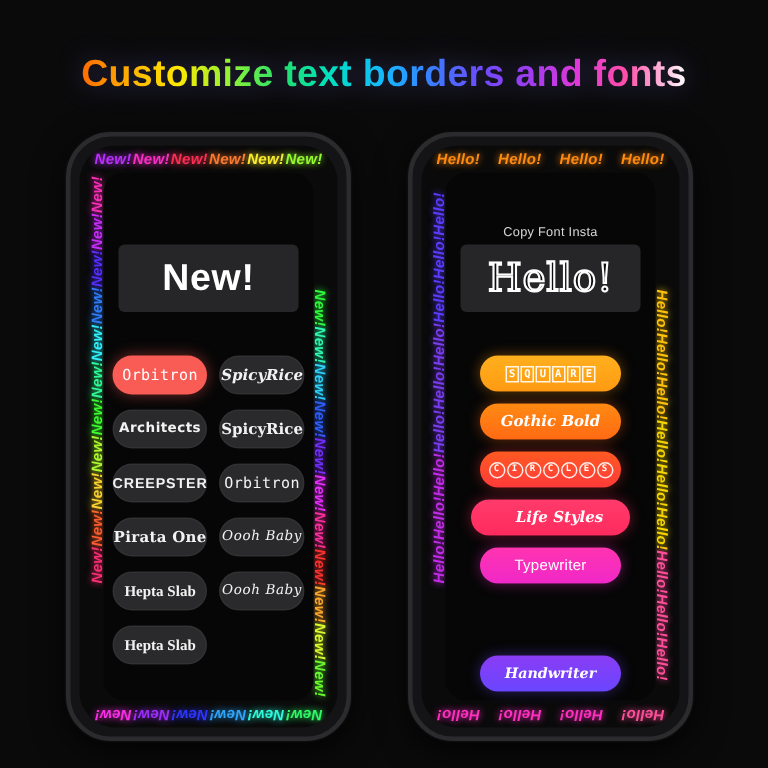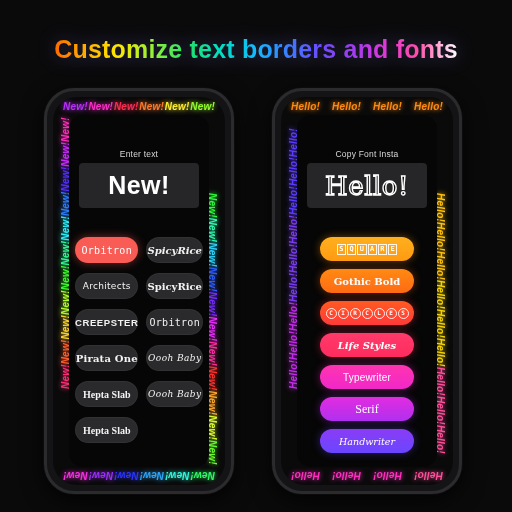--- a/index.html
+++ b/index.html
@@ -103,21 +103,21 @@
     display:flex;align-items:center;justify-content:center;
     color:#f2f2f2;font-size:9.5px;font-weight:700;
     box-shadow:inset 0 0 0 1px rgba(255,255,255,.04);
   }
   .chip.selected{
     background:#f95b55;color:#ffffff;
     box-shadow:0 0 10px rgba(249,91,85,.45);
   }
   .f-orbitron{font-family:"DejaVu Sans Mono", monospace;font-weight:400;letter-spacing:.3px;font-size:10px;}
   .f-playball{font-family:"DejaVu Serif", serif;font-style:italic;font-weight:700;font-size:10px;}
-  .f-architects{font-family:"DejaVu Sans", sans-serif;font-weight:400;font-size:9px;letter-spacing:.3px;}
+  .f-architects{font-family:"DejaVu Sans", sans-serif;font-weight:700;font-size:9px;letter-spacing:.3px;}
   .f-monoton{font-family:"DejaVu Sans Mono", monospace;font-weight:700;font-size:9px;letter-spacing:1px;}
   .f-spicyrice{font-family:"DejaVu Serif", serif;font-weight:700;font-size:10px;}
   .f-creepster{font-family:"Liberation Sans", sans-serif;font-weight:700;font-size:9.5px;letter-spacing:.6px;}
   .f-pirata{font-family:"DejaVu Serif", serif;font-weight:700;font-size:10px;letter-spacing:.2px;}
   .f-oooh{font-family:"DejaVu Serif", serif;font-style:italic;font-weight:400;font-size:9px;letter-spacing:.4px;}
   .f-hepta{font-family:"Liberation Serif", serif;font-weight:700;font-size:10px;}
 
   
   .pill-stack{
     position:absolute;left:0;right:0;top:140px;
@@ -135,21 +135,21 @@
   }
   .pill-ci span{
     display:inline-block;border:1px solid rgba(255,255,255,.9);
     border-radius:50%;width:9px;height:9px;line-height:8px;text-align:center;
     margin:0 .5px;font-size:6px;font-family:"DejaVu Sans Mono", monospace;
   }
   .p-gothic{font-family:"DejaVu Serif", serif;font-weight:700;font-size:10px;}
   .p-life{font-family:"DejaVu Serif", serif;font-style:italic;font-weight:700;font-size:10px;}
   .p-type{font-family:"Liberation Sans", sans-serif;font-weight:400;font-size:10px;letter-spacing:.2px;}
   .p-serif{font-family:"Liberation Serif", serif;font-weight:400;font-size:12px;}
-  .p-hand{font-family:"DejaVu Serif", serif;font-style:italic;font-weight:400;font-size:9.5px;}
+  .p-hand{font-family:"DejaVu Serif", serif;font-style:italic;font-weight:700;font-size:9.5px;margin-top:40px;}
 </style>
 </head>
 <body>
 
 <div id="root">
 
   <div class="title-wrap">
     <div class="title">Customize text borders and fonts</div>
   </div>
 
@@ -197,21 +197,20 @@
             <span class="wb-word" style="color: rgb(46, 124, 250); text-shadow: rgb(46, 124, 250) 0px 0px 5px;">New!</span>
             <span class="wb-word" style="color: rgb(83, 46, 250); text-shadow: rgb(83, 46, 250) 0px 0px 5px;">New!</span>
             <span class="wb-word" style="color: rgb(199, 46, 250); text-shadow: rgb(199, 46, 250) 0px 0px 5px;">New!</span>
             <span class="wb-word" style="color: rgb(250, 46, 185); text-shadow: rgb(250, 46, 185) 0px 0px 5px;">New!</span>
           </div>
       </div>
 
       <div class="inner-mask"></div>
 
       <div class="content">
-        <div class="field-label">Enter text</div>
 
         <div class="preview-box">
           <div class="preview-text" placeholder="Enter text">New!</div>
         </div>
 
         <div class="chip-grid" id="chip-grid">
             <div class="chip f-orbitron selected">Orbitron</div>
             <div class="chip f-playball">SpicyRice</div>
             <div class="chip f-architects">Architects</div>
             <div class="chip f-spicyrice">SpicyRice</div>
@@ -279,33 +278,32 @@
 
         <div class="pill-stack" id="pill-stack">
             <div class="pill pill-sq" style="background: linear-gradient(rgb(255, 176, 30), rgb(255, 154, 18)); box-shadow: rgba(255, 154, 18, 0.4) 0px 0px 9px;">
               <span>S</span>
               <span>Q</span>
               <span>U</span>
               <span>A</span>
               <span>R</span>
               <span>E</span>
             </div>
-            <div class="pill p-gothic" style="background: linear-gradient(rgb(255, 138, 18), rgb(255, 106, 20)); box-shadow: rgba(255, 106, 20, 0.4) 0px 0px 9px;">Gothic Bold</div>
+            <div class="pill p-gothic" style="background: linear-gradient(rgb(255, 138, 18), rgb(255, 106, 20)); box-shadow: rgba(255, 106, 20, 0.4) 0px 0px 9px; font-style: italic;">Gothic Bold</div>
             <div class="pill pill-ci" style="background: linear-gradient(rgb(255, 90, 34), rgb(255, 58, 58)); box-shadow: rgba(255, 58, 58, 0.4) 0px 0px 9px;">
               <span>C</span>
               <span>I</span>
               <span>R</span>
               <span>C</span>
               <span>L</span>
               <span>E</span>
               <span>S</span>
             </div>
-            <div class="pill p-life" style="background: linear-gradient(rgb(255, 59, 107), rgb(255, 43, 94)); box-shadow: rgba(255, 43, 94, 0.4) 0px 0px 9px;">Life Styles</div>
+            <div class="pill p-life" style="background: linear-gradient(rgb(255, 59, 107), rgb(255, 43, 94)); box-shadow: rgba(255, 43, 94, 0.4) 0px 0px 9px; padding-left: 12px;">Life Styles</div>
             <div class="pill p-type" style="background: linear-gradient(rgb(255, 52, 176), rgb(240, 40, 200)); box-shadow: rgba(240, 40, 200, 0.4) 0px 0px 9px;">Typewriter</div>
-            <div class="pill p-serif" style="background: linear-gradient(rgb(226, 44, 224), rgb(176, 48, 240)); box-shadow: rgba(176, 48, 240, 0.4) 0px 0px 9px;">Serif</div>
             <div class="pill p-hand" style="background: linear-gradient(rgb(138, 60, 245), rgb(106, 70, 255)); box-shadow: rgba(106, 70, 255, 0.4) 0px 0px 9px;">Handwriter</div>
           </div>
       </div>
 
     </div>
   </div>
 
 </div>
 
 </body></html>

